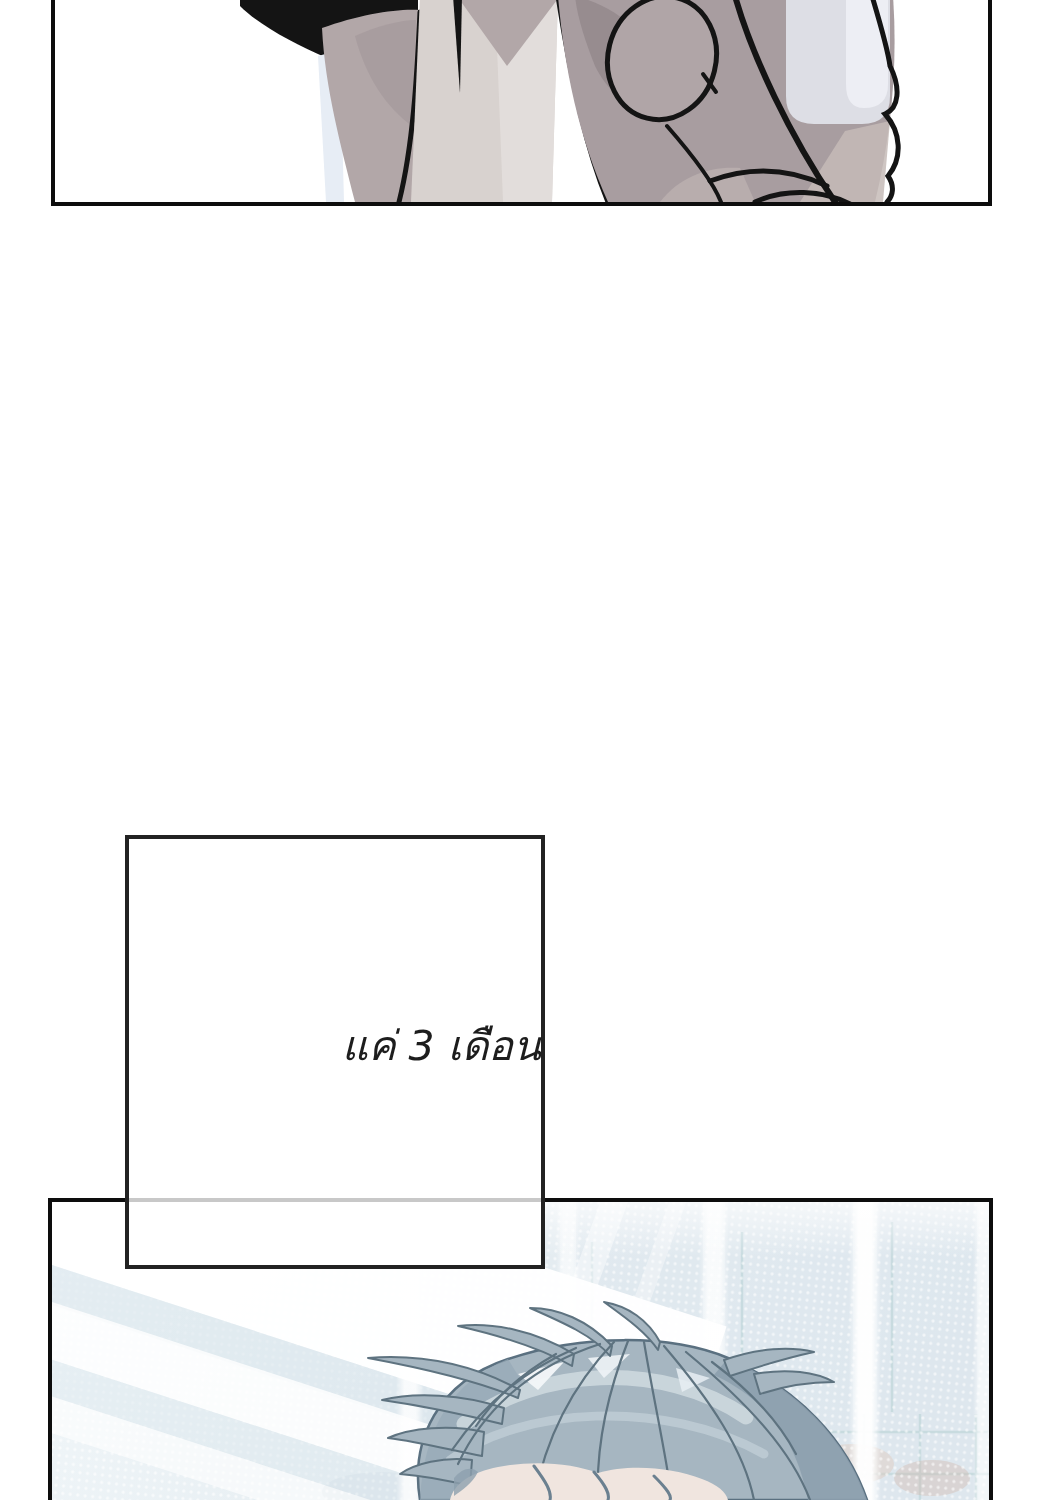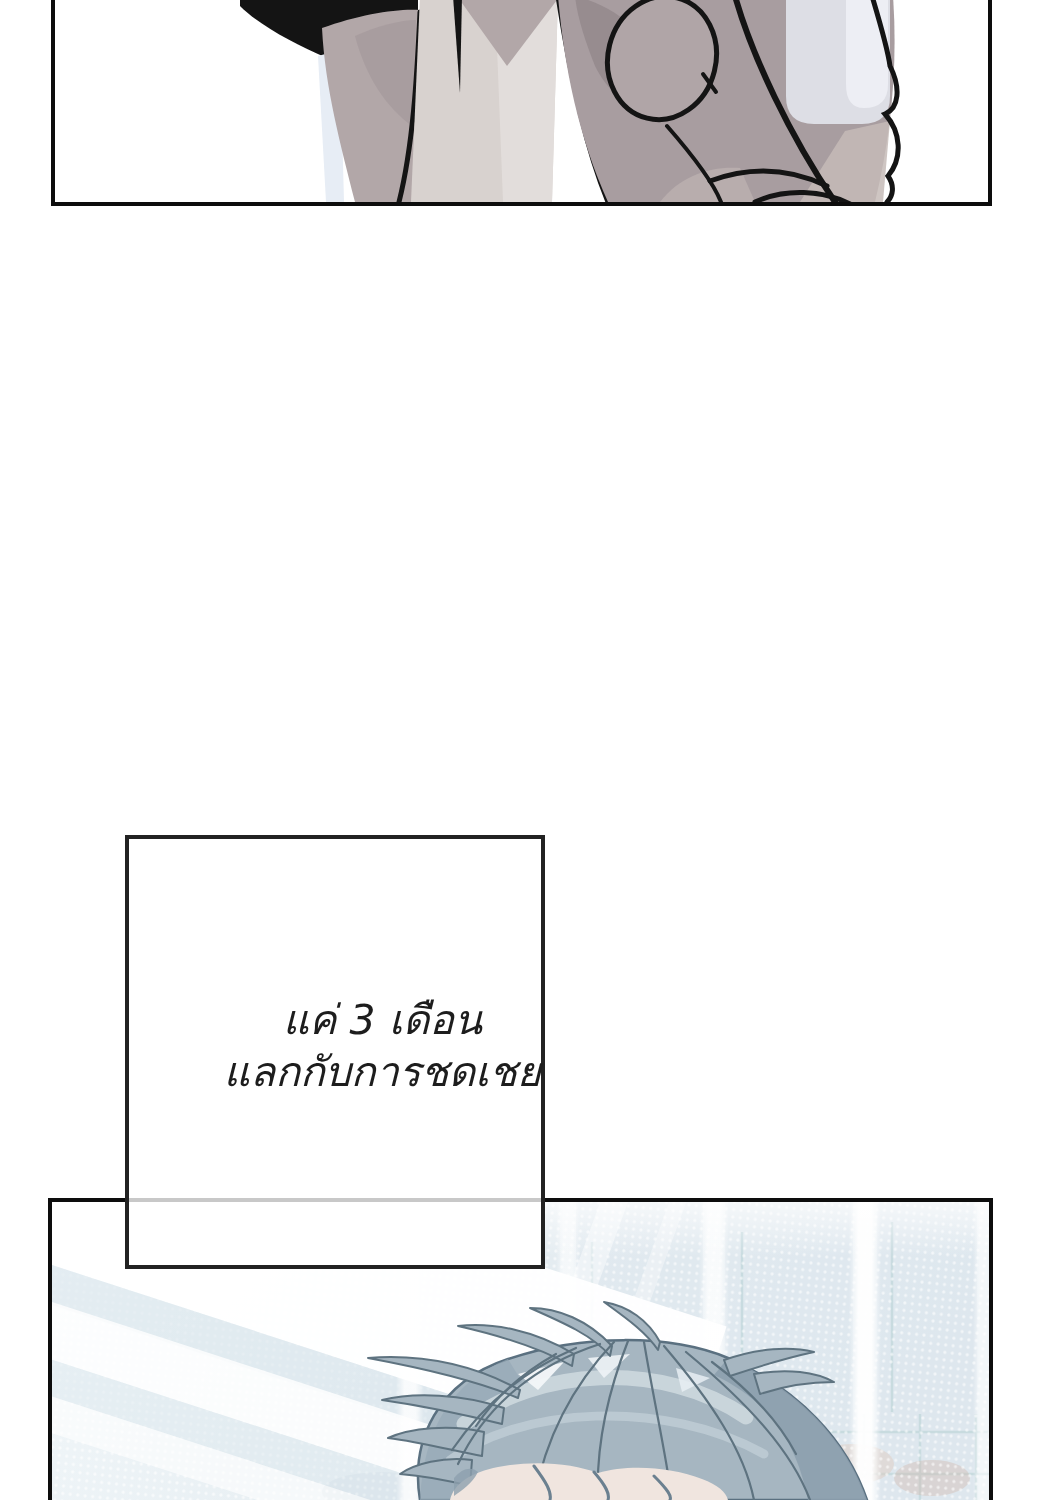--- a/index.html
+++ b/index.html
@@ -222,17 +222,16 @@
           <path d="M602,274 C616,288 620,294 618,298"></path>
         </g>
       </g>
     </svg>
   </div>
 
   <div class="narration-box">
     <div class="overlap-line"></div>
     <div class="narration-text">
       <span>แค่ 3 เดือน</span>
-      <span>แลกกับการชดเชย</span>
     </div>
   </div>
 
 </div>
 
 </body></html>

